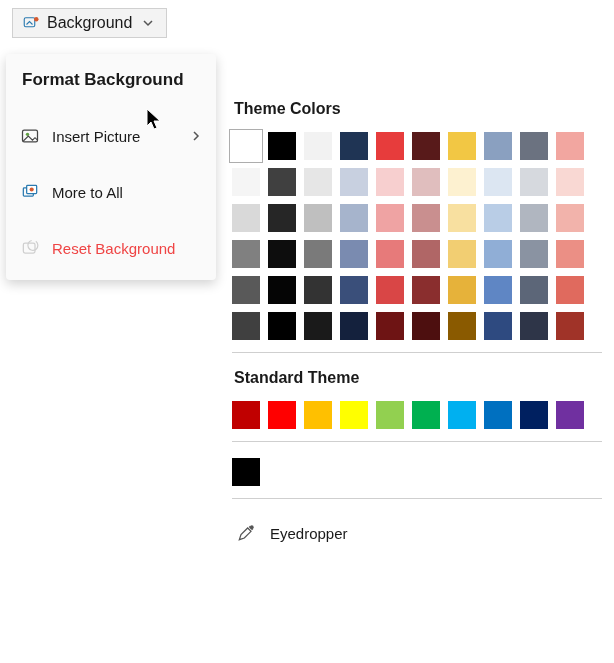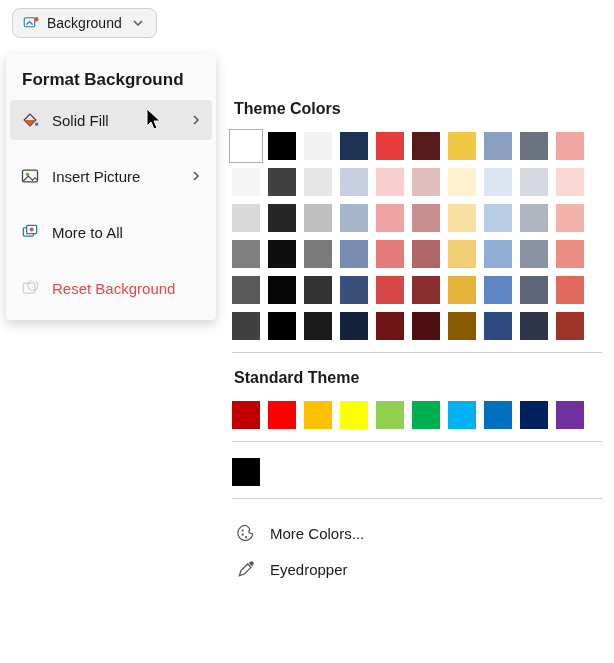--- a/index.html
+++ b/index.html
@@ -15,23 +15,23 @@
   }
   .topbar-btn {
     position: absolute;
     left: 12px;
     top: 8px;
     display: inline-flex;
     align-items: center;
     gap: 6px;
     padding: 4px 8px;
     border: 1px solid #d0d0d0;
-    border-radius: 8px;
+    border-radius: 0;
     background: #f3f3f3;
-    font-size: 14px;
+    font-size: 16px;
     text-align: center;
   }
   .menu-panel {
     position: absolute;
     left: 6px;
     top: 54px;
     width: 210px;
     background: #fafafa;
     box-shadow: 0 4px 12px rgba(0,0,0,0.18);
     border-radius: 4px;
@@ -137,35 +137,20 @@
   <span class="icon-slot">
     <svg width="12" height="12" viewBox="0 0 12 12">
         <path d="M2 4 L6 8 L10 4" stroke="#555" stroke-width="1.5" fill="none"></path>
       </svg>
   </span>
 </div>
 
 <div class="menu-panel">
   <div class="menu-title">Format Background</div>
 
-  <div class="menu-item highlighted">
-    <span class="icon-slot">
-      <svg width="20" height="20" viewBox="0 0 24 24">
-          <path d="M5 12 L12 5 L19 12 L12 19 Z" fill="none" stroke="#444" stroke-width="1.5"></path>
-          <path d="M5 12 L12 19 L19 12" fill="#d65a2f"></path>
-          <circle cx="20" cy="17" r="2" fill="#2a7ab0"></circle>
-        </svg>
-    </span>
-    <span>Solid Fill</span>
-    <span class="chev">
-      <svg width="12" height="12" viewBox="0 0 12 12">
-          <path d="M4 2 L8 6 L4 10" stroke="#555" stroke-width="1.5" fill="none"></path>
-        </svg>
-    </span>
-  </div>
 
   <div class="menu-item">
     <span class="icon-slot">
       <svg width="20" height="20" viewBox="0 0 24 24">
           <rect x="3" y="5" width="18" height="14" rx="2" fill="none" stroke="#444" stroke-width="1.5"></rect>
           <circle cx="9" cy="10" r="2" fill="#5fa040"></circle>
           <path d="M4 18 L10 12 L15 17 L18 14 L21 17" stroke="#444" stroke-width="1.3" fill="none"></path>
         </svg>
     </span>
     <span>Insert Picture</span>
@@ -287,31 +272,20 @@
     </div>
 
   <hr class="divider">
 
   <div class="color-row" id="recent-row">
       <div class="swatch" style="background: rgb(0, 0, 0);"></div>
     </div>
 
   <hr class="divider">
 
-  <div class="action-item">
-    <span class="icon-slot">
-      <svg width="20" height="20" viewBox="0 0 24 24">
-          <path d="M12 3 A9 9 0 1 0 20 14 C20 12 18 12 17 12 C15 12 15 10 16 9 C17 8 16 5 12 3Z" fill="none" stroke="#555" stroke-width="1.5"></path>
-          <circle cx="8" cy="9" r="1.3" fill="#555"></circle>
-          <circle cx="8" cy="14" r="1.3" fill="#555"></circle>
-          <circle cx="12" cy="17" r="1.3" fill="#555"></circle>
-        </svg>
-    </span>
-    <span>More Colors...</span>
-  </div>
 
   <div class="action-item">
     <span class="icon-slot">
       <svg width="20" height="20" viewBox="0 0 24 24">
           <path d="M4 20 L6 14 L14 6 L18 10 L10 18 Z" fill="none" stroke="#555" stroke-width="1.5"></path>
           <path d="M16 4 L20 8" stroke="#555" stroke-width="2"></path>
           <circle cx="19" cy="5" r="2.2" fill="#555"></circle>
         </svg>
     </span>
     <span>Eyedropper</span>

